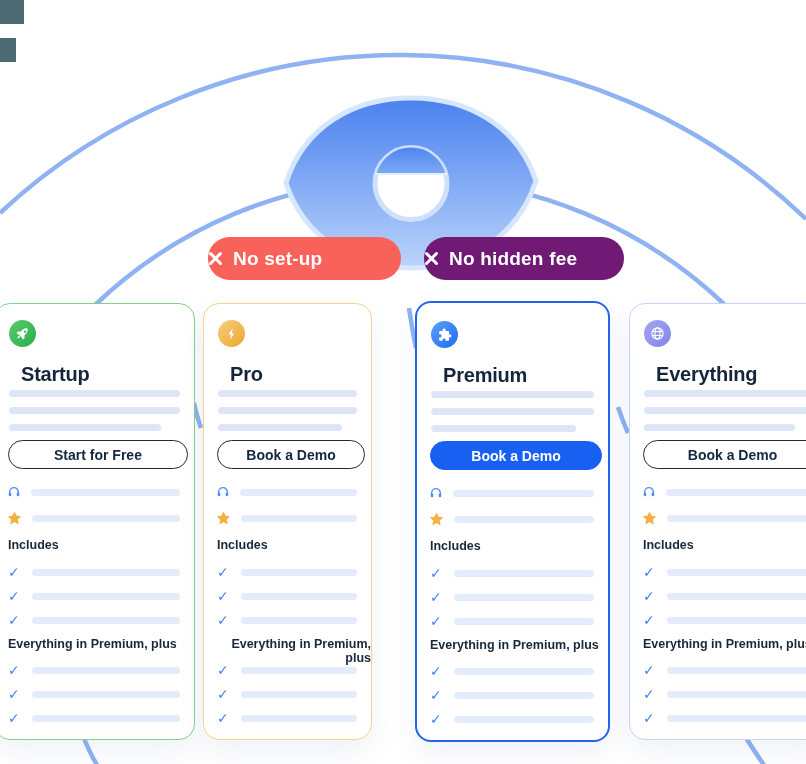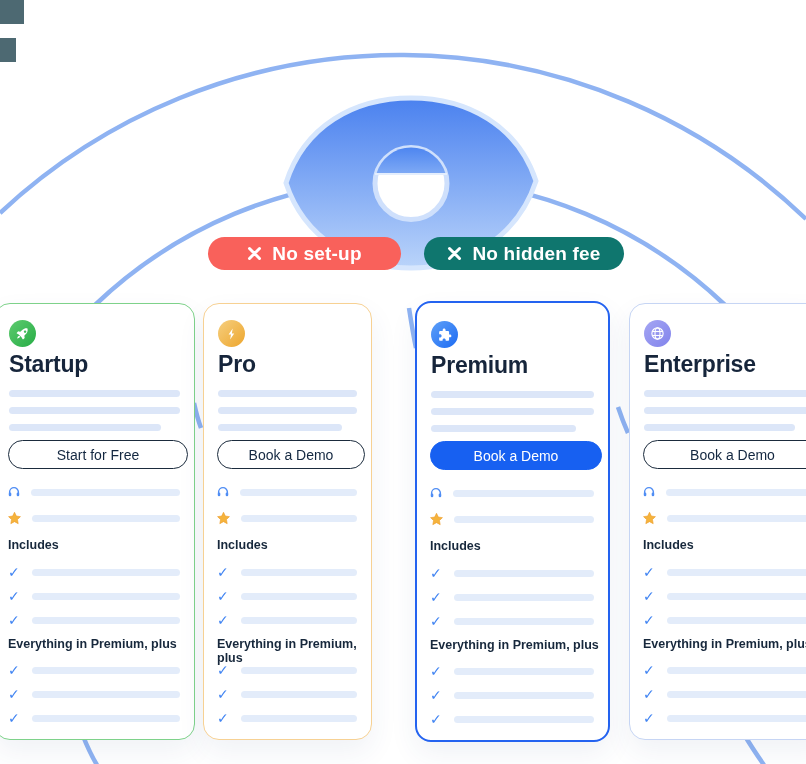--- a/index.html
+++ b/index.html
@@ -11,56 +11,56 @@
   .sq1{left:0;top:0;width:24px;height:24px;}
   .sq2{left:0;top:38px;width:16px;height:24px;}
 
   
   #arcs{position:absolute;left:0;top:0;z-index:1;}
 
   
   #eye{position:absolute;left:276px;top:92px;z-index:2;}
 
   
-  .badge{position:absolute;top:237px;height:33px;border-radius:22px;display:flex;
-         align-items:center;justify-content:center;gap:10px;color:#fff;
+  .badge{position:absolute;top:237px;height:43px;border-radius:22px;display:flex;
+         align-items:center;justify-content:flex-start;gap:10px;color:#fff;
          font-size:19px;font-weight:700;z-index:3;letter-spacing:.2px;}
   #badge-no-setup{left:208px;width:193px;}
   #badge-no-hidden{left:424px;width:200px;}
 
   
   .card{position:absolute;top:303px;height:437px;background:#fff;border-radius:16px;
         box-sizing:border-box;z-index:4;border:1.6px solid var(--bd);
         box-shadow:0 12px 28px rgba(40,70,130,.07);--dy:0px;}
   .card.emph{top:301px;height:441px;border-width:2.4px;--dy:2px;}
   .card *{box-sizing:border-box;}
 
   .p-icon{position:absolute;left:14px;top:calc(16px + var(--dy));width:27px;height:27px;
           border-radius:50%;display:flex;align-items:center;justify-content:center;}
-  .p-title{position:absolute;left:14px;top:calc(47px + var(--dy));font-size:23px;
-           font-weight:700;color:#16253B;letter-spacing:-.2px;margin:0;}
+  .p-title{position:absolute;left:14px;top:calc(47px + var(--dy));font-size:20px;
+           font-weight:700;color:#16253B;letter-spacing:-.2px;margin:12px;}
   .ph{position:absolute;left:14px;right:14px;height:7px;border-radius:4px;background:#DCE6F8;}
   .ph1{top:calc(86px + var(--dy));}
   .ph2{top:calc(103px + var(--dy));}
   .ph3{top:calc(120px + var(--dy));width:calc((100% - 28px)*.89);right:auto;}
 
   .cta{position:absolute;left:13px;right:6px;top:calc(136px + var(--dy));height:29px;
        border-radius:15px;border:1.6px solid #1B2B3D;background:#fff;color:#132740;
-       font-size:14px;font-weight:400;font-family:inherit;display:flex;align-items:center;
+       font-size:14px;font-weight:700;font-family:inherit;display:flex;align-items:center;
        justify-content:center;cursor:pointer;padding:0;}
   .cta.solid{background:#1760F1;border-color:#1760F1;color:#fff;}
 
   .frow{position:absolute;left:12px;right:14px;height:14px;display:flex;align-items:center;}
   .frow .fline{flex:1;height:7px;border-radius:4px;background:#E3ECFA;margin-left:10px;}
   .f1{top:calc(181px + var(--dy));}
   .f2{top:calc(207px + var(--dy));}
 
   .sec{position:absolute;left:13px;font-size:12.5px;font-weight:700;color:#17283C;}
   .sec1{top:calc(234px + var(--dy));}
-  .sec2{top:calc(333px + var(--dy));}
+  .sec2{top:calc(333px + var(--dy));text-align:right;}
 
   .chk{position:absolute;left:13px;right:14px;height:14px;display:flex;align-items:center;}
   .chk .tick{color:#4285F2;font-size:14px;font-weight:700;line-height:1;}
   .chk .cline{flex:1;height:7px;border-radius:4px;background:#E3ECFA;margin-left:12px;}
   .c1{top:calc(261px + var(--dy));} .c2{top:calc(285px + var(--dy));} .c3{top:calc(309px + var(--dy));}
   .c4{top:calc(359px + var(--dy));} .c5{top:calc(383px + var(--dy));} .c6{top:calc(407px + var(--dy));}
 
   #card-startup{left:-6px;width:201px;--bd:#7ED28A;}
   #card-pro{left:203px;width:169px;--bd:#F7D193;}
   #card-premium{left:415px;width:195px;--bd:#2463F0;}
@@ -107,21 +107,21 @@
     <path d="M 100.3,82 A 36 36 0 0 1 169.7,82 Z" fill="url(#pupg)"></path>
     <line x1="99" y1="82" x2="171" y2="82" stroke="#E4EEFD" stroke-width="2"></line>
   </svg>
 
   <div class="badge" id="badge-no-setup" style="background:#F9615B">
     <svg width="15" height="15" viewBox="0 0 15 15">
       <path d="M2.5 2.5 L12.5 12.5 M12.5 2.5 L2.5 12.5" stroke="#fff" stroke-width="3" stroke-linecap="round"></path>
     </svg>
     <span>No set-up</span>
   </div>
-  <div class="badge" id="badge-no-hidden" style="background:#0f766e">
+  <div class="badge" id="badge-no-hidden" style="background:#701a75">
     <svg width="15" height="15" viewBox="0 0 15 15">
       <path d="M2.5 2.5 L12.5 12.5 M12.5 2.5 L2.5 12.5" stroke="#fff" stroke-width="3" stroke-linecap="round"></path>
     </svg>
     <span>No hidden fee</span>
   </div>
 
   <div class="card" id="card-startup">
     <div class="p-icon ibg-rocket">
       <svg width="15" height="15" viewBox="0 0 24 24" fill="#fff">
         <path d="M19.9 4.1c-.2-.1-2.3-.9-5 .1-1.6.6-3 1.6-4.2 2.8L8.6 9.1l-2.8-.5c-.5-.1-1 .1-1.3.4L2.9 10.6c-.4.4-.3 1.1.2 1.4l2.8 1.6 4.5 4.5 1.6 2.8c.3.5 1 .6 1.4.2l1.6-1.6c.4-.4.5-.9.4-1.3l-.5-2.8 2.1-2.1c1.2-1.2 2.2-2.6 2.8-4.2 1-2.7.2-4.8.1-5zm-5.2 6.3c-.8-.8-.8-2 0-2.8s2-.8 2.8 0 .8 2 0 2.8-2 .8-2.8 0z"></path>
@@ -283,21 +283,21 @@
 
   <div class="card" id="card-enterprise">
     <div class="p-icon ibg-globe">
       <svg width="15" height="15" viewBox="0 0 24 24" fill="none" stroke="#fff" stroke-width="1.8">
         <circle cx="12" cy="12" r="9"></circle>
         <ellipse cx="12" cy="12" rx="4" ry="9"></ellipse>
         <line x1="3.6" y1="8.8" x2="20.4" y2="8.8"></line>
         <line x1="3.6" y1="15.2" x2="20.4" y2="15.2"></line>
       </svg>
     </div>
-    <h2 class="p-title">Enterprise</h2>
+    <h2 class="p-title">Everything</h2>
     <div class="ph ph1"></div>
     <div class="ph ph2"></div>
     <div class="ph ph3"></div>
     <button class="cta">Book a Demo</button>
     <div class="frow f1">
       <svg width="14" height="14" viewBox="0 0 24 24" fill="none" stroke="#4F8DF4" stroke-width="2.4">
         <path d="M4.5 15v-3a7.5 7.5 0 0 1 15 0v3"></path>
         <rect x="3" y="13" width="4.4" height="6.4" rx="2.2" fill="#4F8DF4" stroke="none"></rect>
         <rect x="16.6" y="13" width="4.4" height="6.4" rx="2.2" fill="#4F8DF4" stroke="none"></rect>
       </svg>

